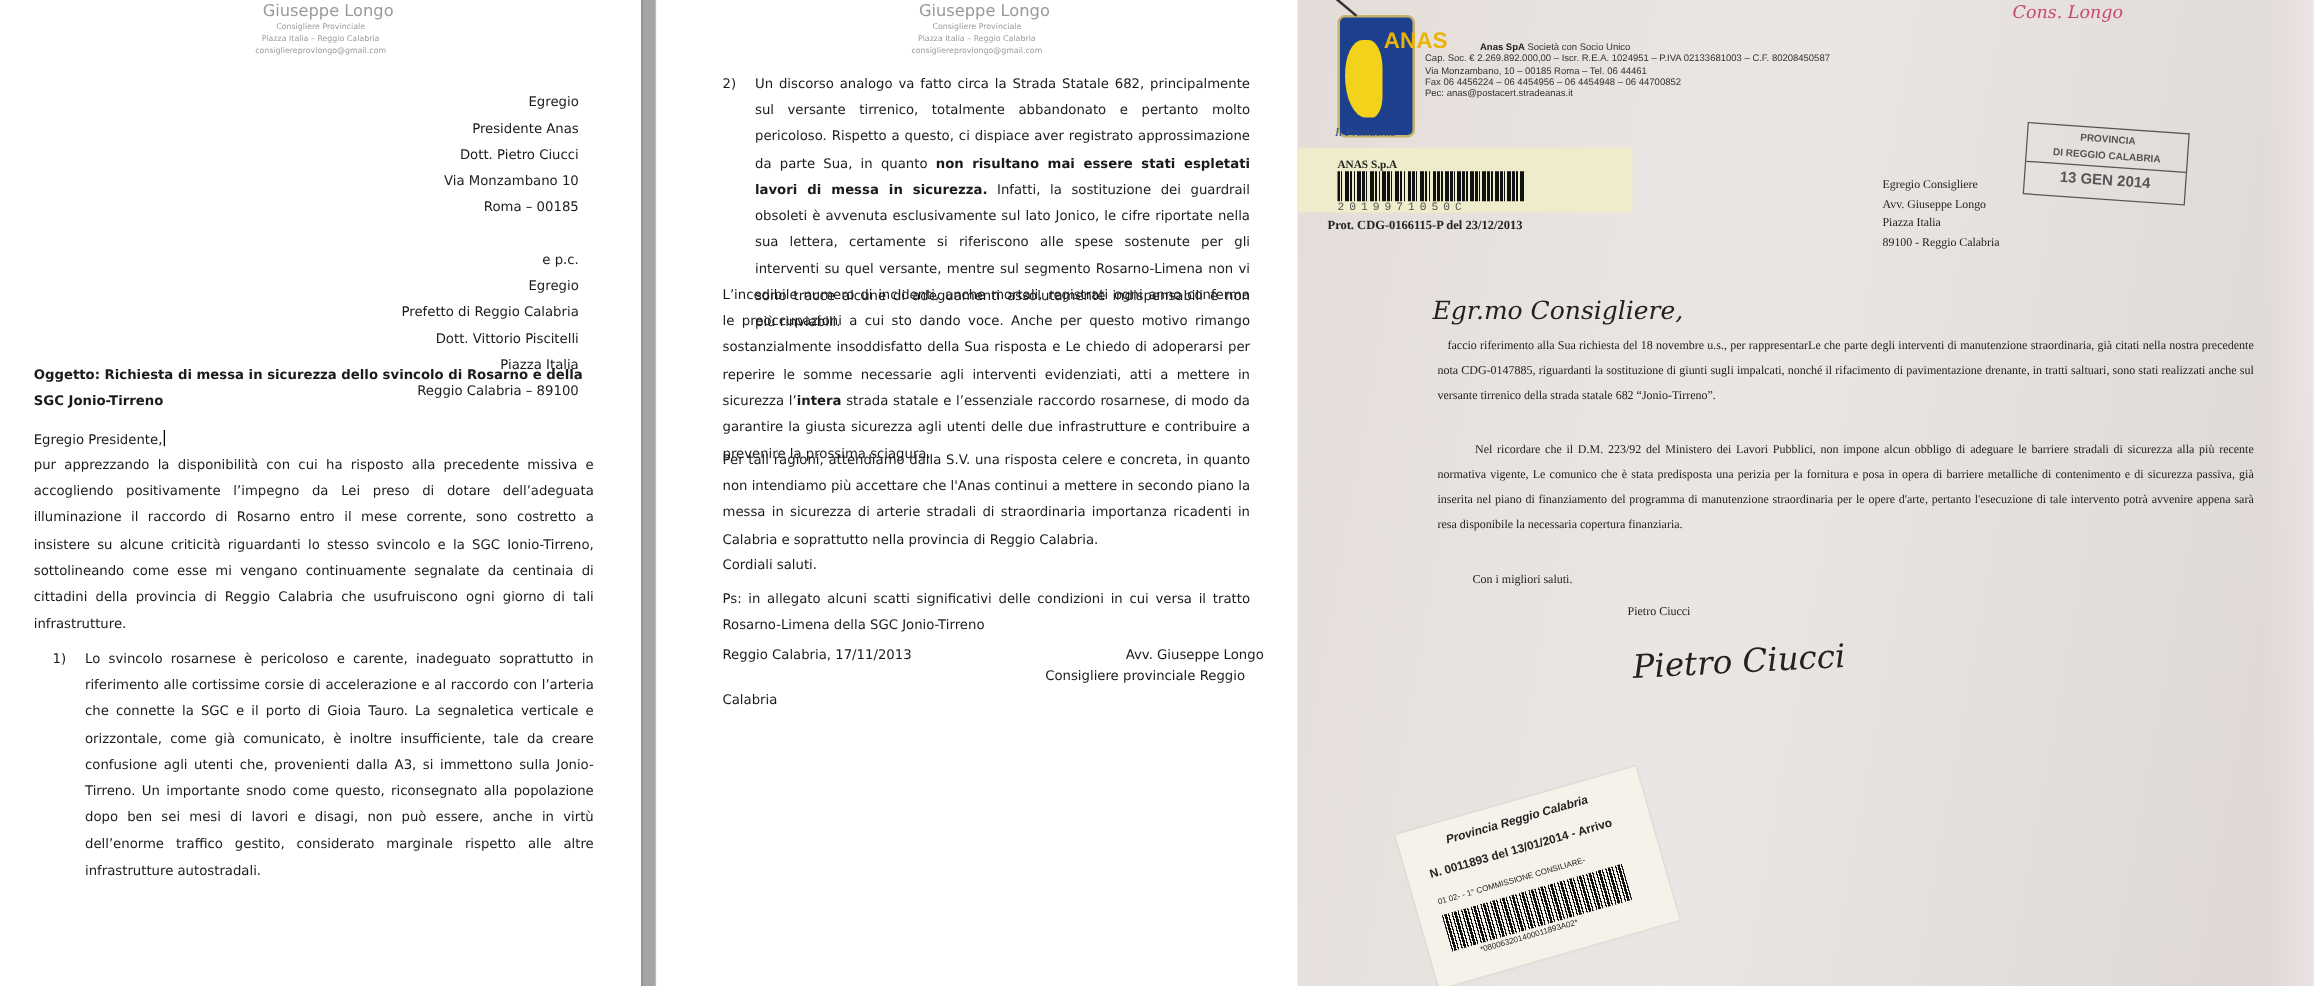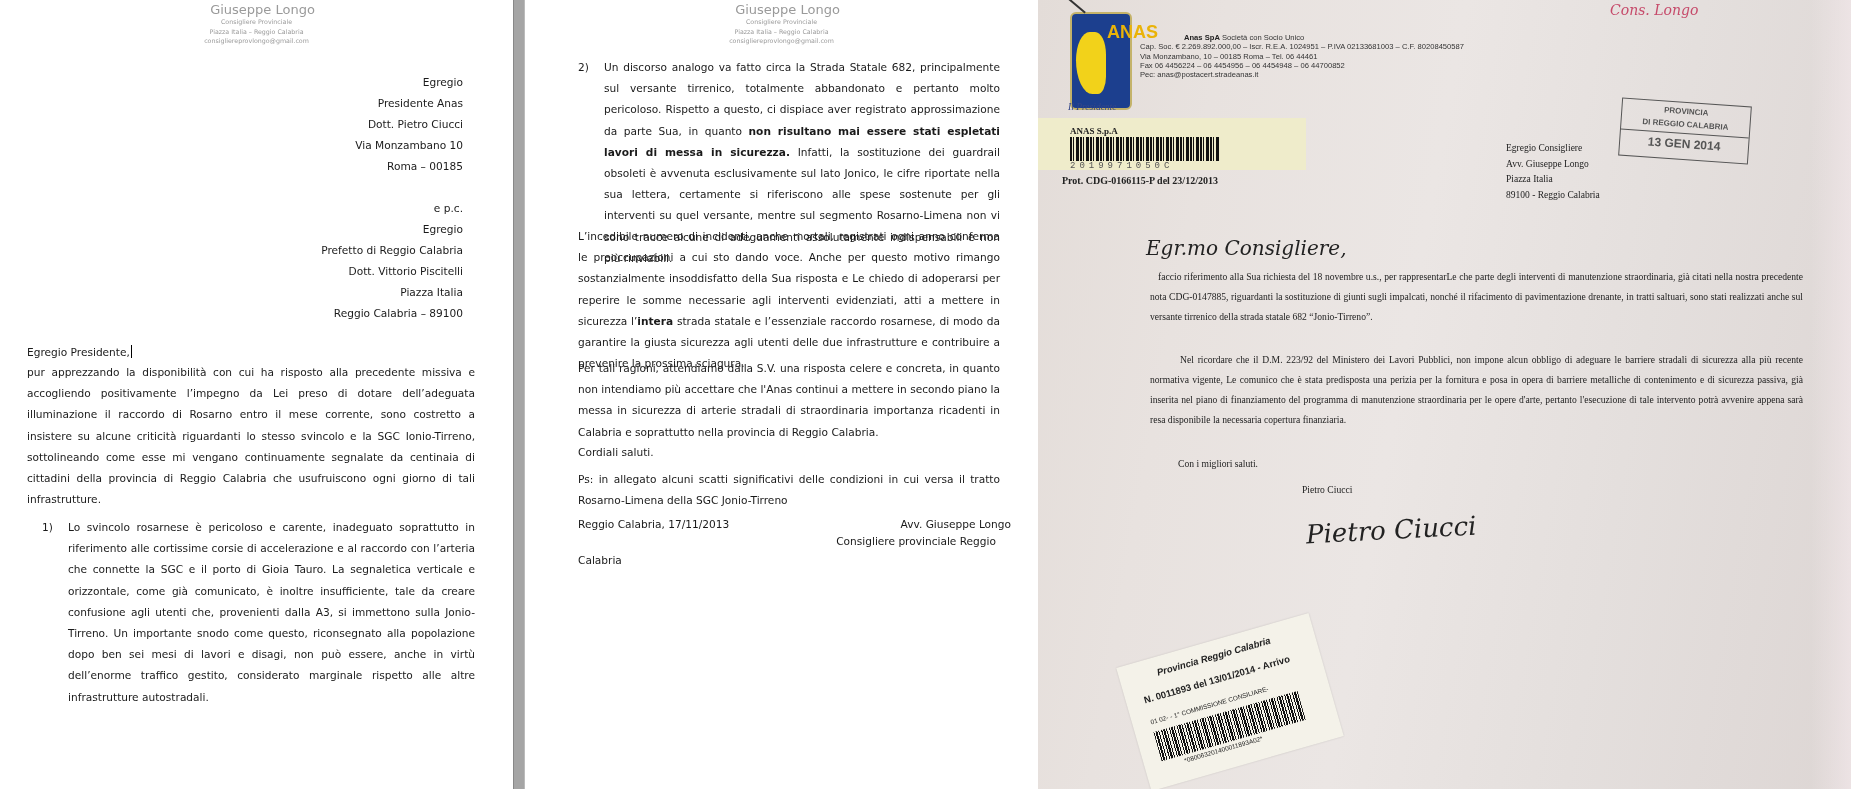--- a/index.html
+++ b/index.html
@@ -112,20 +112,21 @@
     <div>Roma – 00185</div>
     <div class="gap"></div>
     <div>e p.c.</div>
     <div>Egregio</div>
     <div>Prefetto di Reggio Calabria</div>
     <div>Dott. Vittorio Piscitelli</div>
     <div>Piazza Italia</div>
     <div>Reggio Calabria – 89100</div>
   </div>
 
+  <div class="subject">Oggetto: Richiesta di messa in sicurezza dello svincolo di Rosarno e della SGC Jonio-Tirreno</div>
 
   <div class="salutation"><span>Egregio Presidente,</span><span class="cursor"></span></div>
 
   <div class="para p1-body">pur apprezzando la disponibilità con cui ha risposto alla precedente missiva e accogliendo positivamente l’impegno da Lei preso di dotare dell’adeguata illuminazione il raccordo di Rosarno entro il mese corrente, sono costretto a insistere su alcune criticità riguardanti lo stesso svincolo e la SGC Ionio-Tirreno, sottolineando come esse mi vengano continuamente segnalate da centinaia di cittadini della provincia di Reggio Calabria che usufruiscono ogni giorno di tali infrastrutture.</div>
 
   <div class="list-item li1">
     <span class="num">1)</span>
     <span>Lo svincolo rosarnese è pericoloso e carente, inadeguato soprattutto in riferimento alle cortissime corsie di accelerazione e al raccordo con l’arteria che connette la SGC e il porto di Gioia Tauro. La segnaletica verticale e orizzontale, come già comunicato, è inoltre insufficiente, tale da creare confusione agli utenti che, provenienti dalla A3, si immettono sulla Jonio-Tirreno. Un importante snodo come questo, riconsegnato alla popolazione dopo ben sei mesi di lavori e disagi, non può essere, anche in virtù dell’enorme traffico gestito, considerato marginale rispetto alle altre infrastrutture autostradali.</span>
   </div>
 </div>

